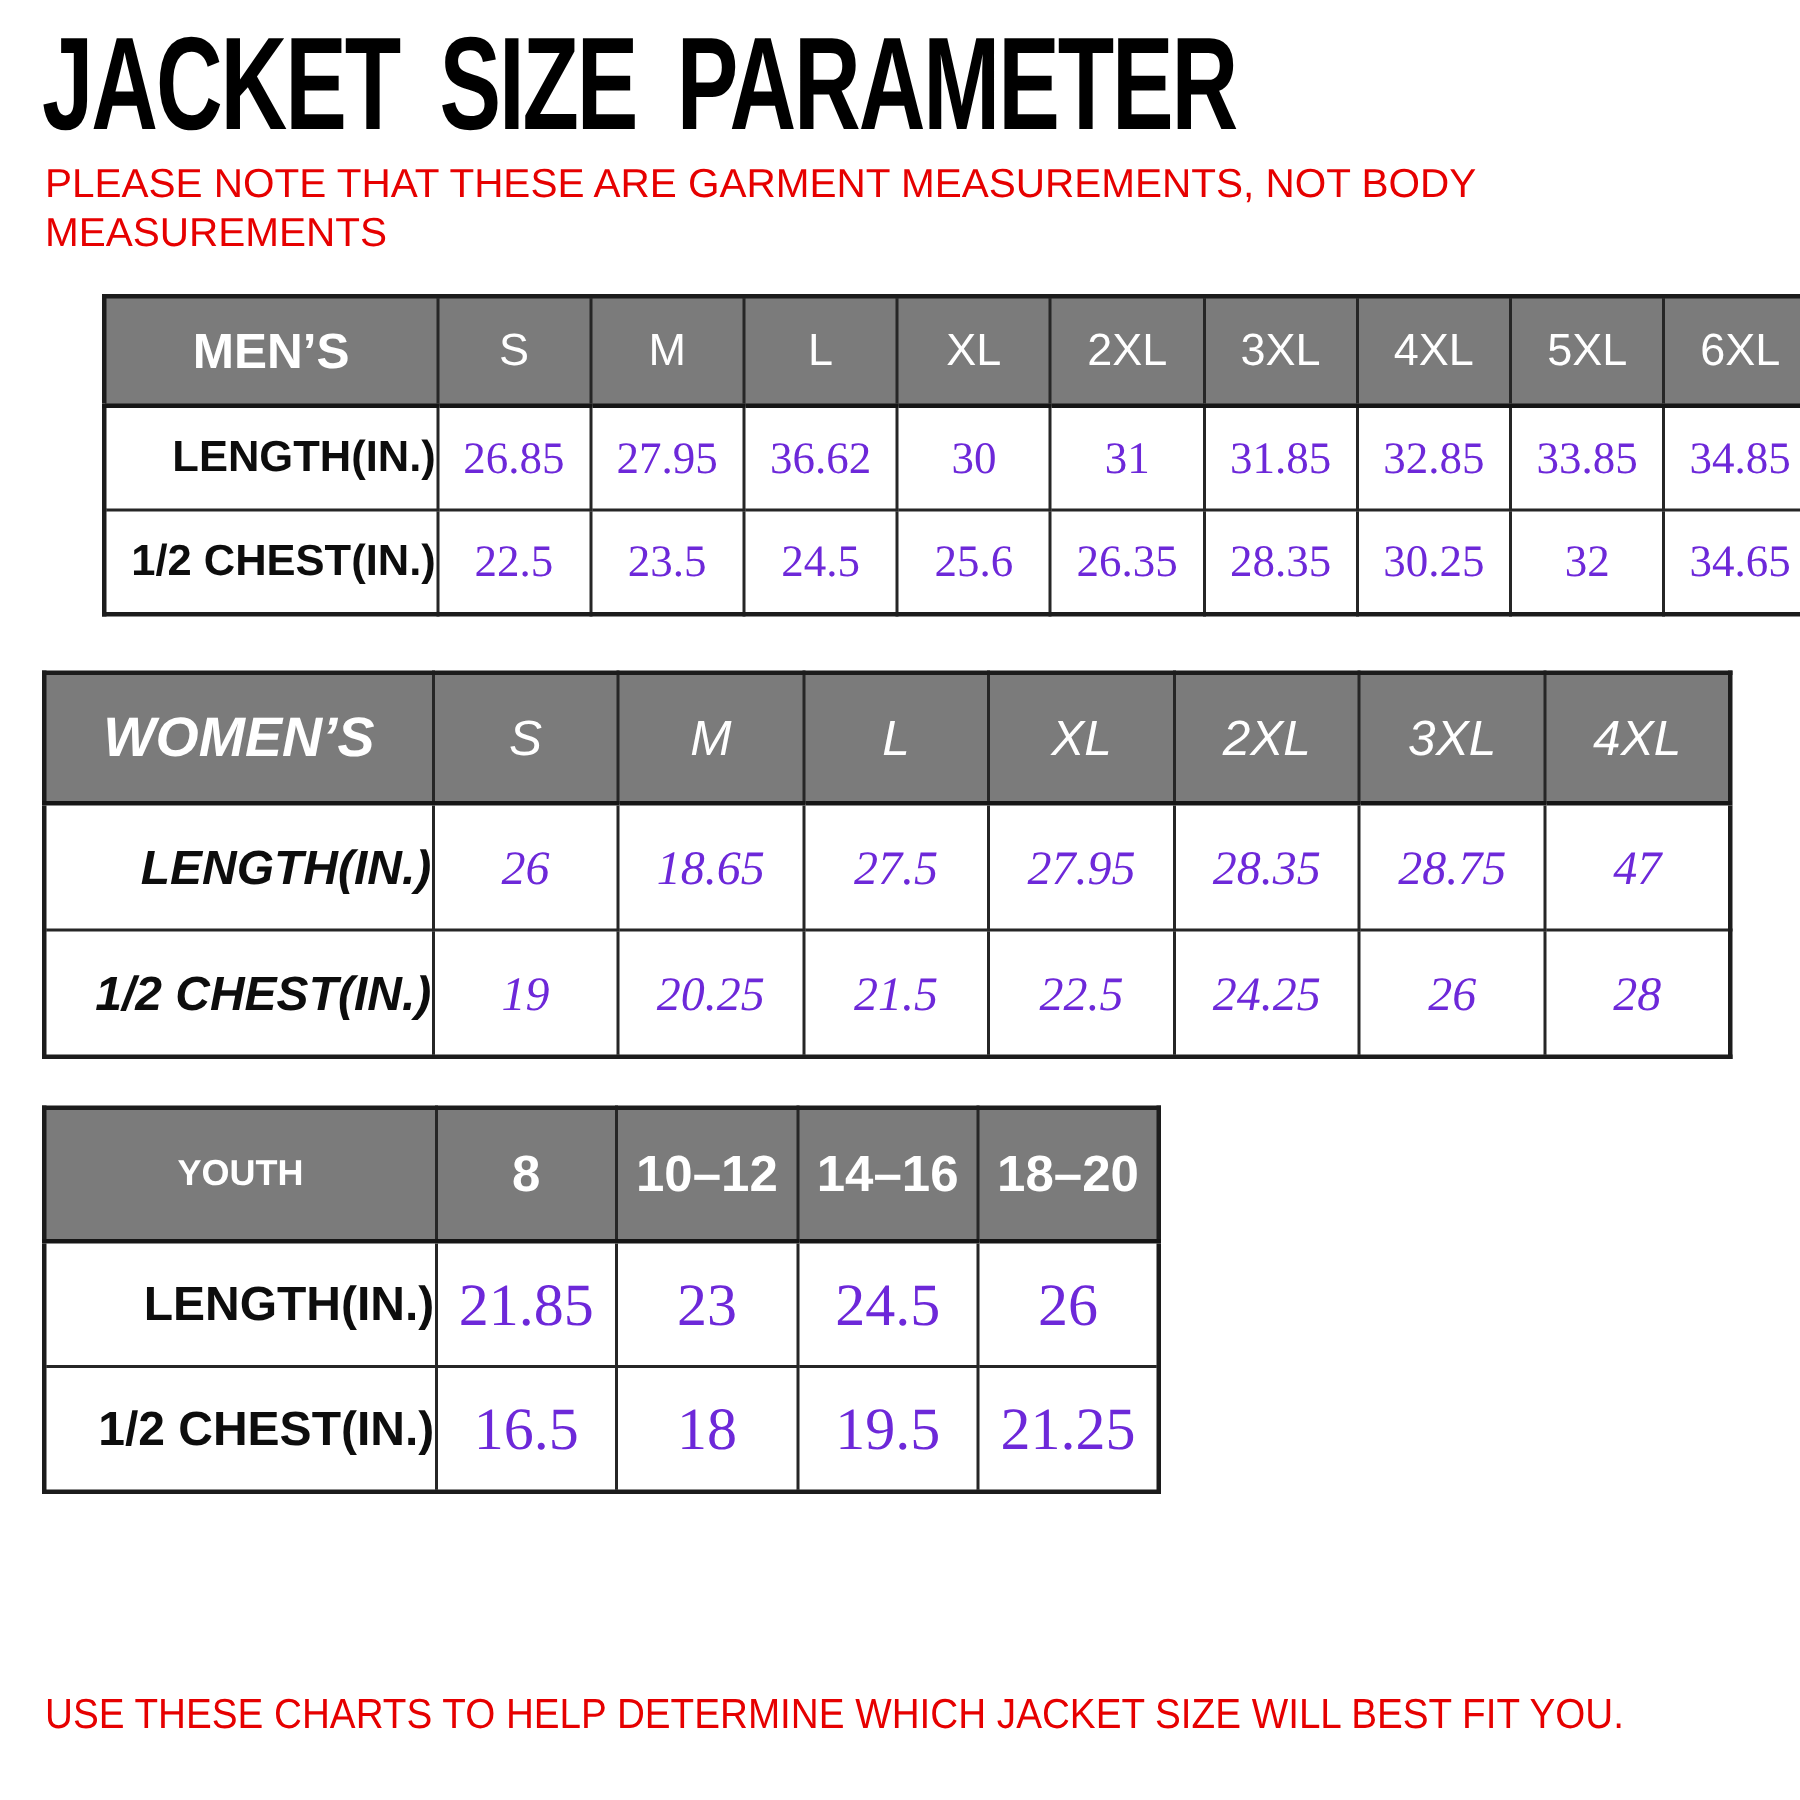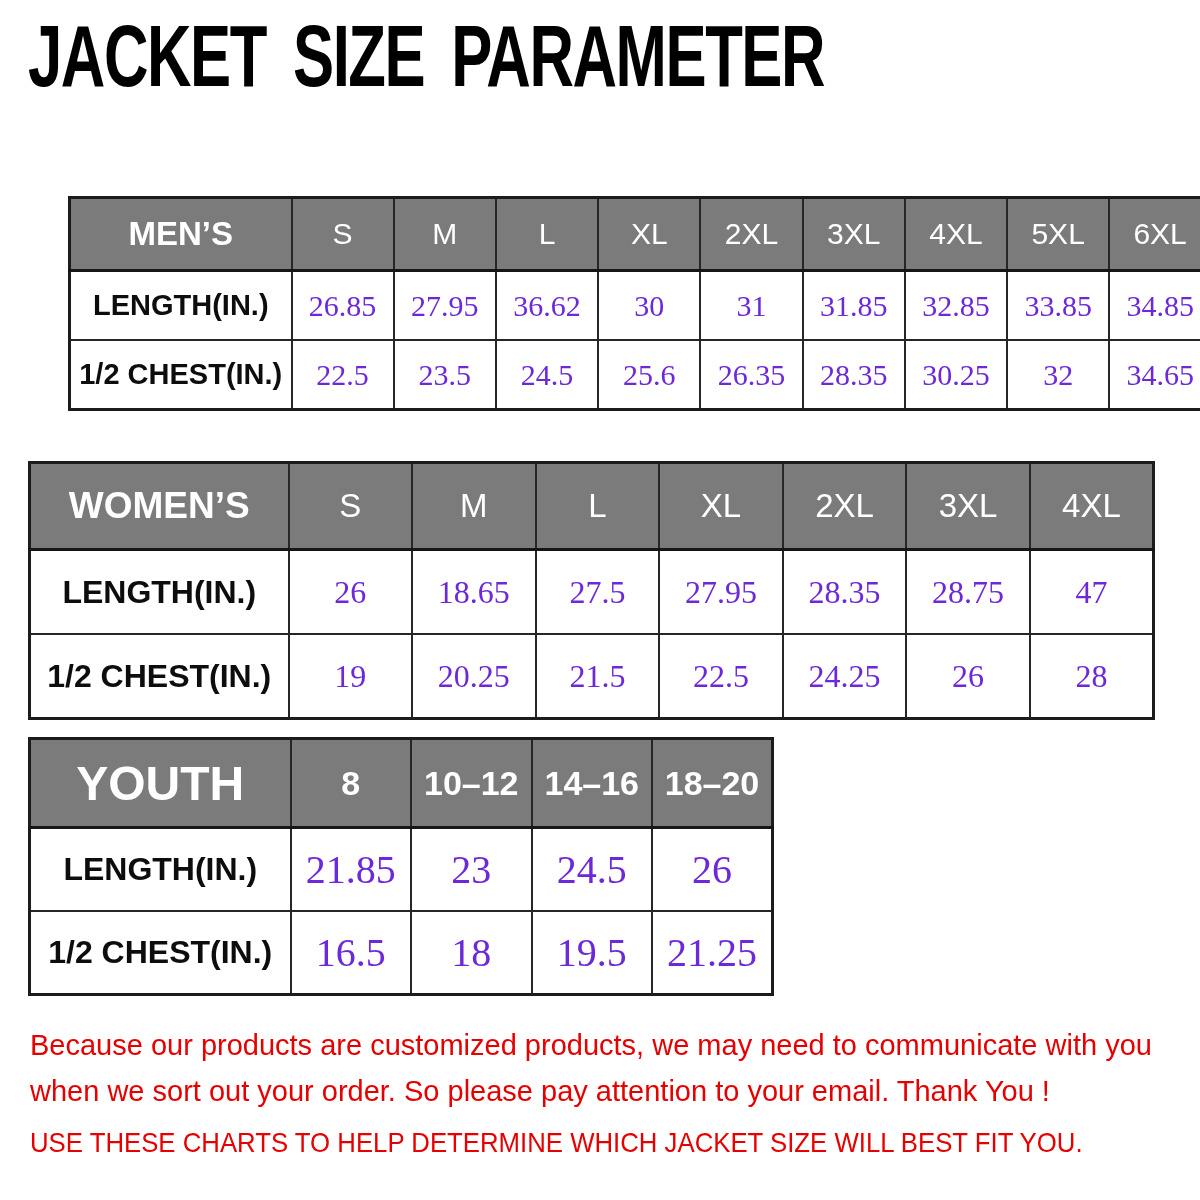--- a/index.html
+++ b/index.html
@@ -16,58 +16,60 @@
   .red-note{
     position:absolute;left:30px;top:106px;width:960px;
     font-size:27px;line-height:33px;color:#e60000;
     white-space:pre-line;letter-spacing:0px;
   }
   .tbl{position:absolute;}
   .tbl table{border-collapse:collapse;table-layout:fixed;width:100%;border:3px solid #1c1c1c;}
   .tbl th,.tbl td{border:2px solid #262626;text-align:center;vertical-align:middle;padding:0;}
   .tbl th{background:#7b7b7b;color:#ffffff;font-weight:400;border-bottom-width:3px;border-bottom-color:#161616;}
   .tbl th.group{font-weight:700;}
-  .tbl td.rowlabel{font-family:"Liberation Sans",sans-serif;font-weight:700;color:#0d0d0d;}
+  .tbl td.rowlabel{font-family:"Liberation Sans",sans-serif;font-weight:700;color:#0d0d0d;text-align:right;}
   .tbl td{font-family:"Liberation Serif",serif;color:#6d28d9;font-weight:400;}
 
   .men{left:28px;top:196px;width:1145px;padding-left:40px;}
   .men th{height:70px;font-size:30px;}
   .men th.group{font-size:33px;}
   .men td{height:67px;font-size:30px;}
   .men td.rowlabel{font-size:29px;}
 
-  .women{left:28px;top:461px;width:1127px;}
+  .women{left:28px;top:447px;width:1127px;font-style:italic;}
   .women th{height:84px;font-size:33px;}
   .women th.group{font-size:37px;}
   .women td{height:82px;font-size:32px;}
   .women td.rowlabel{font-size:32px;}
 
   .youth{left:28px;top:737px;width:746px;}
   .youth th{height:86px;font-size:34px;font-weight:700;}
-  .youth th.group{font-size:48px;}
+  .youth th.group{font-size:24px;}
   .youth td{height:81px;font-size:40px;}
   .youth td.rowlabel{font-size:32px;}
 
   .footer-para{
     position:absolute;left:30px;top:1022px;width:1150px;
     font-size:29px;line-height:46px;color:#e60000;white-space:pre-line;
   }
   .footer-caption{
     position:absolute;left:30px;top:1126px;
     font-size:28px;line-height:34px;color:#e60000;white-space:nowrap;
     transform:scaleX(0.92);transform-origin:left top;
   }
 </style>
 </head>
 <body>
 
 <div id="canvas">
 
   <div class="title">JACKET SIZE PARAMETER</div>
 
+  <div class="red-note">PLEASE NOTE THAT THESE ARE GARMENT MEASUREMENTS, NOT BODY
+MEASUREMENTS</div>
 
   <div class="tbl men">
       <table>
         <colgroup>
           <col style="width: 222px;">
           <col>
           <col>
           <col>
           <col>
           <col>
@@ -198,18 +200,16 @@
             <td class="rowlabel">1/2 CHEST(IN.)</td>
             <td>16.5</td>
             <td>18</td>
             <td>19.5</td>
             <td>21.25</td>
           </tr>
         </tbody>
       </table>
     </div>
 
-  <div class="footer-para">Because our products are customized products, we may need to communicate with you
-when we sort out your order. So please pay attention to your email. Thank You !</div>
 
   <div class="footer-caption">USE THESE CHARTS TO HELP DETERMINE WHICH JACKET SIZE WILL BEST FIT YOU.</div>
 
 </div>
 
 </body></html>

